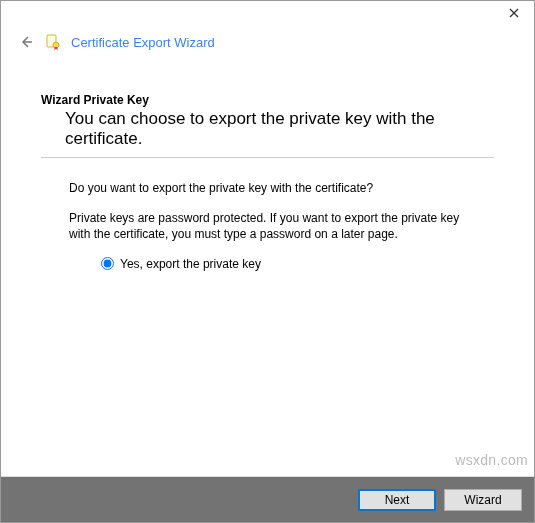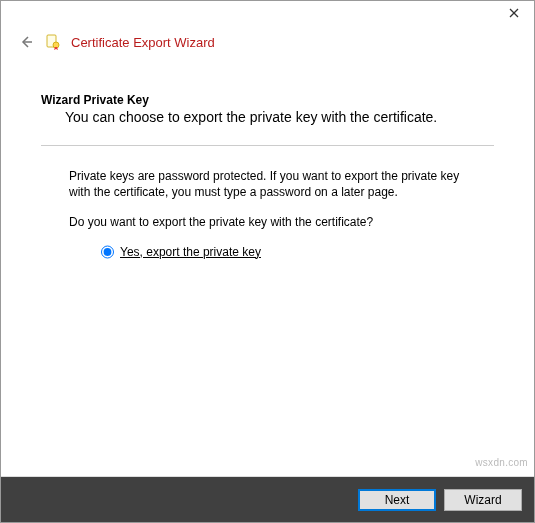--- a/index.html
+++ b/index.html
@@ -39,64 +39,64 @@
   }
   .back-arrow {
     width: 18px; height: 18px;
     display: flex; align-items: center; justify-content: center;
     color: #555;
   }
   .cert-icon {
     width: 16px; height: 16px;
   }
   .wizard-title {
-    color: #b91c1c;
+    color: #3b82f6;
     font-size: 13px;
   }
   .content {
     padding: 30px 40px 0 40px;
   }
   .section-heading {
     font-weight: bold;
     font-size: 12px;
     margin-bottom: 2px;
   }
   .section-sub {
     padding-left: 24px;
-    font-size: 14px;
-    margin-bottom: 20px;
+    font-size: 17px;
+    margin-bottom: 8px;
   }
   .divider {
     border: none;
     border-top: 1px solid #ccc;
     margin: 0 0 22px 0;
   }
   .info-block {
     padding: 0 28px;
     font-size: 12px;
     line-height: 1.35;
   }
   .info-block p { margin: 0 0 14px 0; }
   .radio-group {
     padding-left: 60px;
     margin-top: 6px;
   }
   .radio-item {
     display: flex;
+    align-items: center;
     gap: 6px;
     margin-bottom: 10px;
     font-size: 12px;
-    text-decoration: underline;
   }
   .radio-item input { margin: 0; }
   .footer {
     position: absolute;
     bottom: 0; left: 0; right: 0;
     height: 46px;
-    background: #404040;
+    background: #737373;
     border-top: 1px solid #ddd;
     display: flex;
     justify-content: flex-end;
     align-items: center;
     padding-right: 12px;
     gap: 8px;
   }
   .btn {
     min-width: 78px;
     height: 22px;
@@ -109,21 +109,21 @@
   }
   .btn.default {
     border: 1px solid #0078d7;
     outline: 1px solid #0078d7;
     outline-offset: -2px;
   }
   .watermark {
     position: absolute;
     right: 6px;
     bottom: 54px;
-    font-size: 10px;
+    font-size: 14px;
     color: #bbb;
     letter-spacing: 0.3px;
     margin-top: 26px;
   }
 </style>
 </head>
 <body>
 
 <div class="window">
 
@@ -149,22 +149,22 @@
       <path d="M10 13 L9 16 L11 15 L13 16 L12 13" fill="#e53935"></path>
     </svg>
     <span class="wizard-title">Certificate Export Wizard</span>
   </div>
 
   <div class="content">
     <div class="section-heading">Wizard Private Key</div>
     <div class="section-sub">You can choose to export the private key with the certificate.</div>
     <hr class="divider">
     <div class="info-block">
+      <p>Do you want to export the private key with the certificate?</p>
       <p>Private keys are password protected. If you want to export the private key with the certificate, you must type a password on a later page.</p>
-      <p>Do you want to export the private key with the certificate?</p>
     </div>
     <div class="radio-group">
       <label class="radio-item">
         <input type="radio" name="exportkey" checked="" style="">
         <span>Yes, export the private key</span>
       </label>
     </div>
   </div>
 
   <div class="watermark">wsxdn.com</div>

